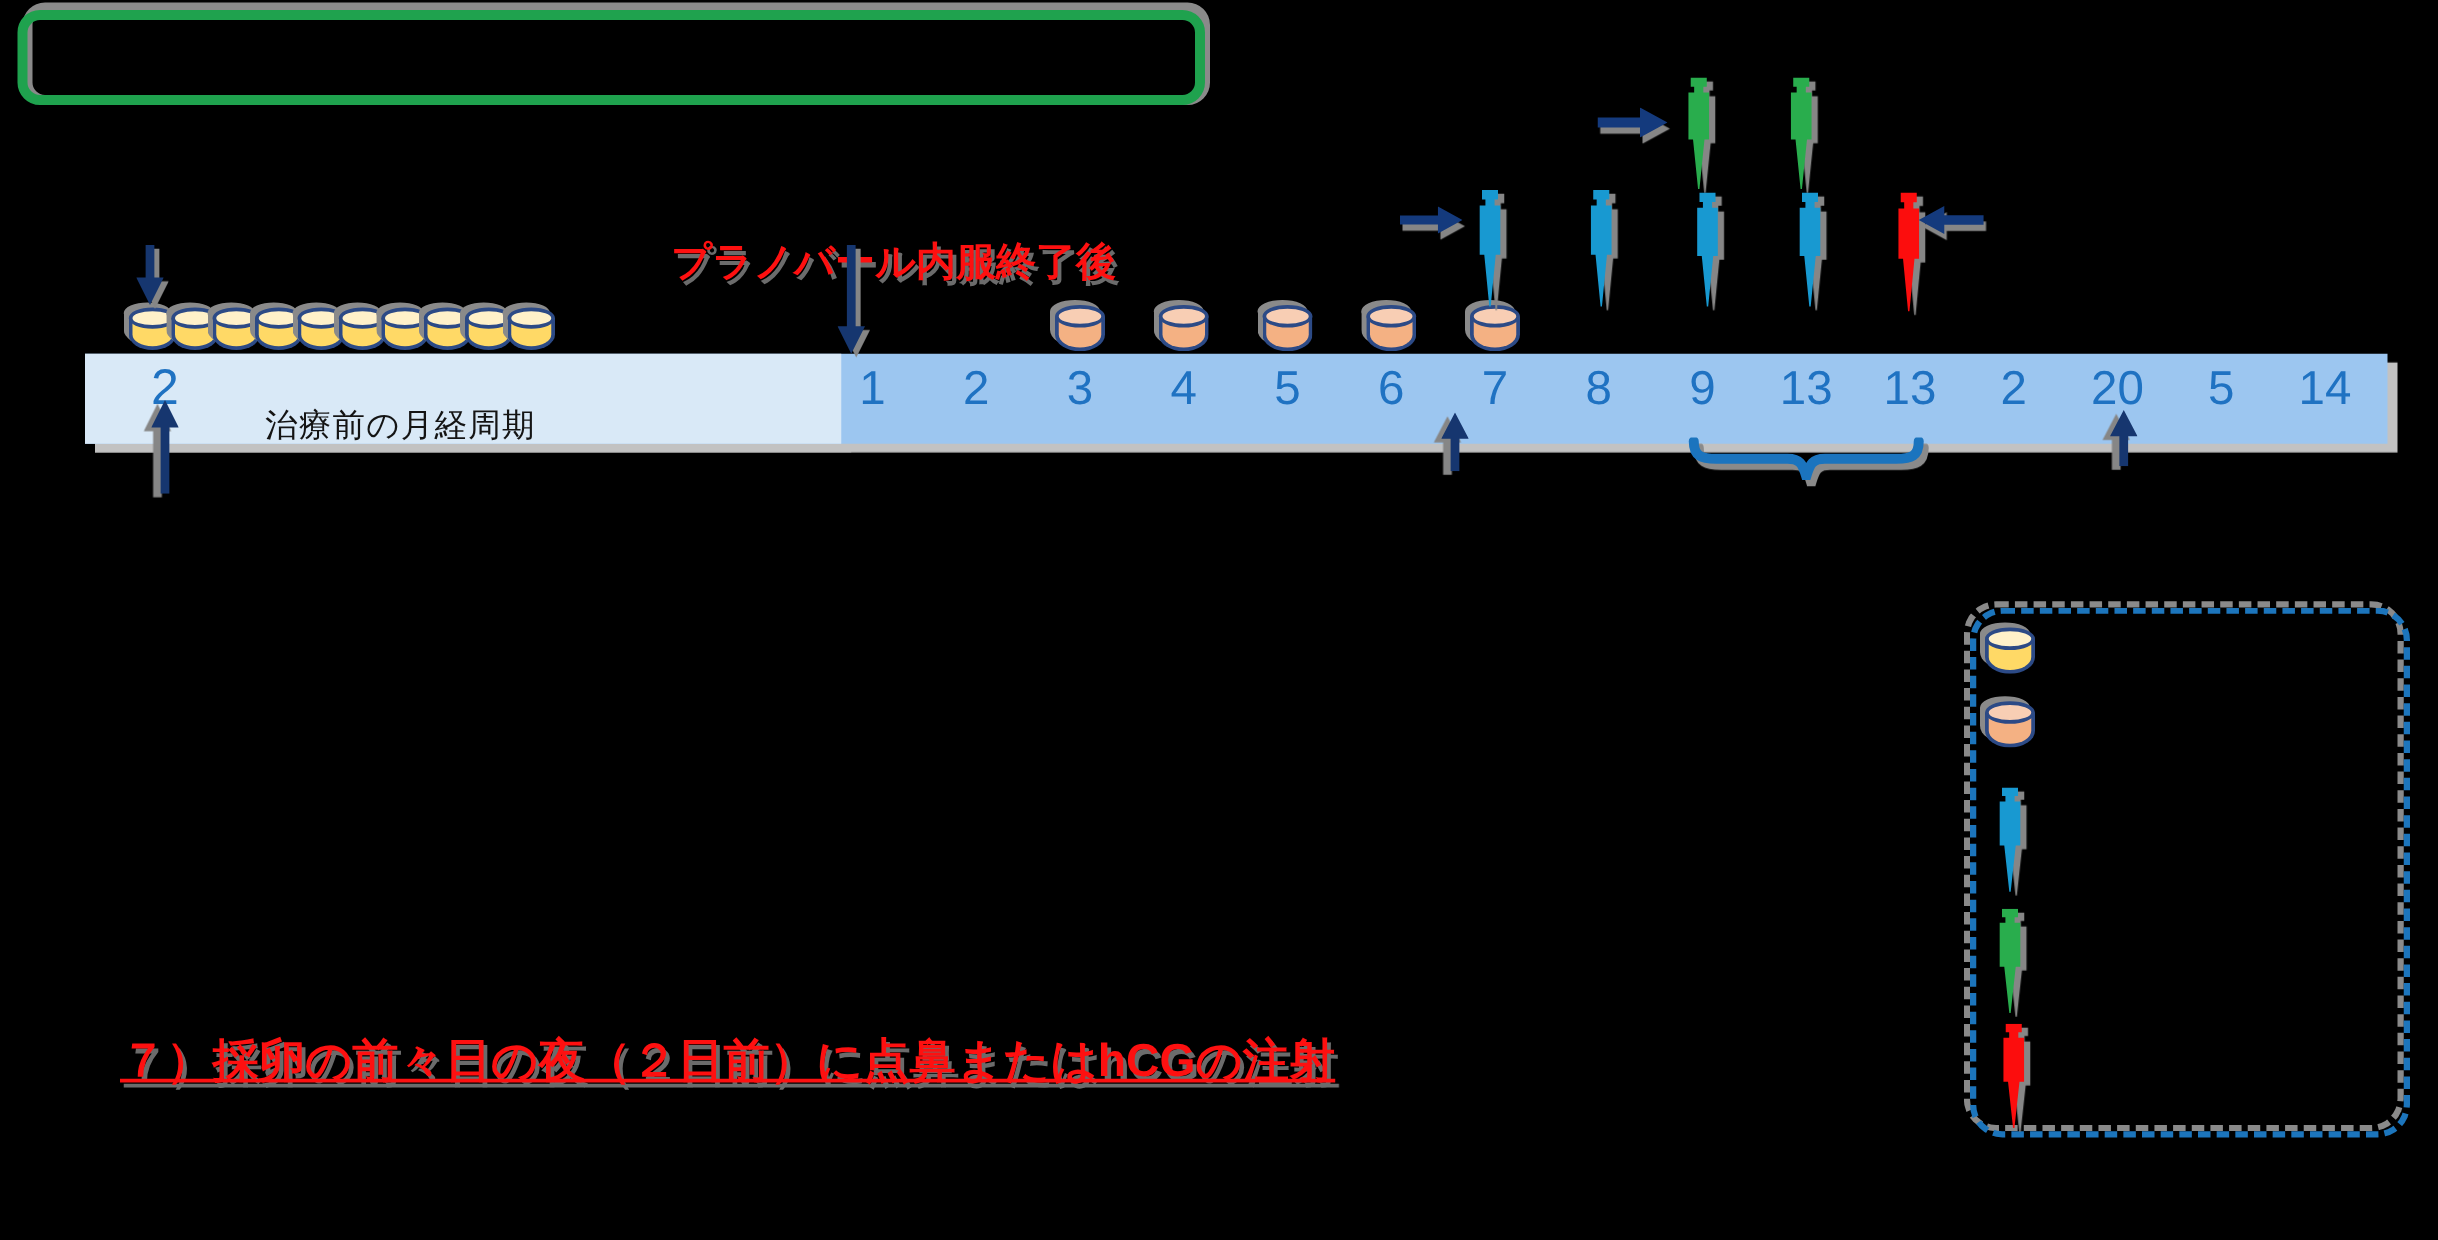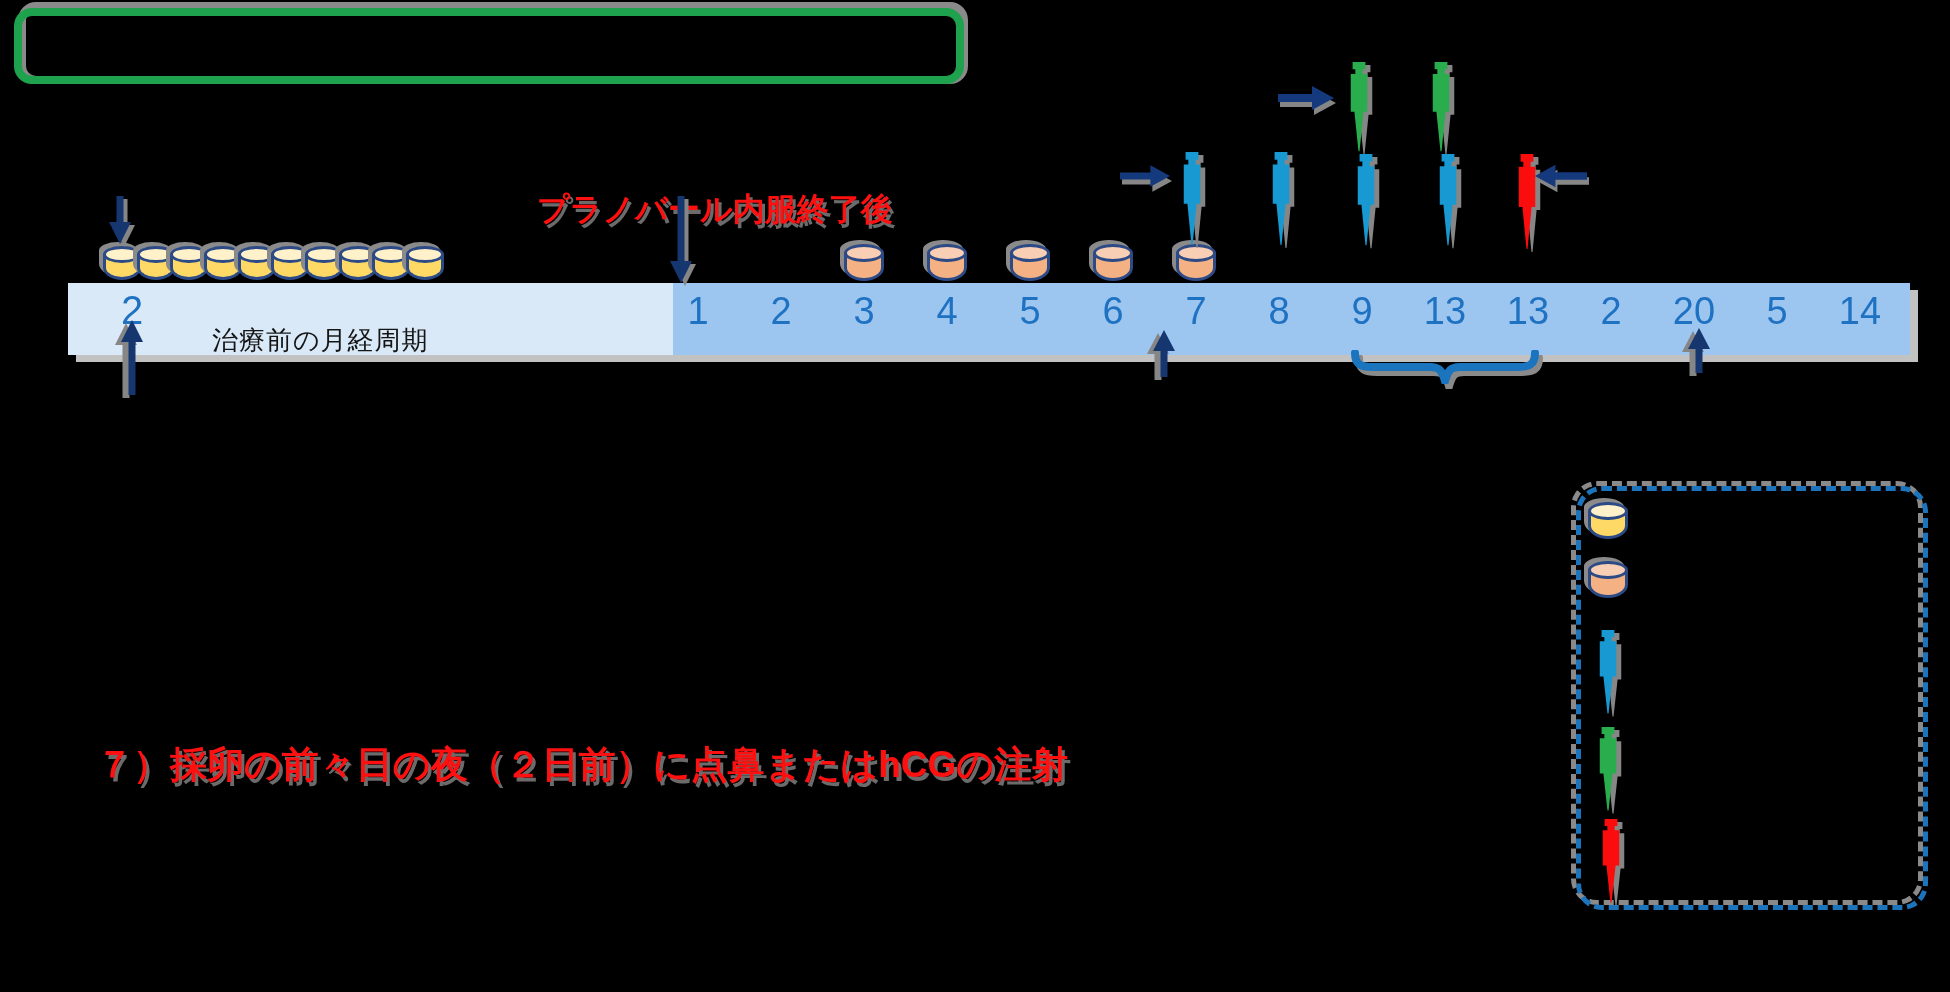--- a/index.html
+++ b/index.html
@@ -10,21 +10,21 @@
   #stage *{box-sizing:border-box;}
   .abs{position:absolute;}
 
   
   .hbox-shadow{left:18px;top:2px;width:950px;height:82px;border:8px solid #8A8A8A;border-radius:18px;}
   .hbox{left:14px;top:8px;width:950px;height:76px;border:8px solid #1FA24E;border-radius:18px;}
 
   
   .note-red{color:#FE1010;font-weight:bold;text-shadow:3px 4px 0 #6B6B6B;white-space:pre;}
   .note-top{left:537px;top:117px;font-size:32px;line-height:37px;}
-  .note-bottom{left:96px;top:740px;font-size:37px;}
+  .note-bottom{left:96px;top:824px;font-size:37px;text-decoration:underline;}
 
   
   .bar{left:68px;top:283px;width:1842px;height:72px;background:#9CC6F0;filter:drop-shadow(8px 7px 0 #C2C2C2);}
   .bar .pre{position:absolute;left:0;top:0;width:605px;height:72px;background:#D9E9F7;}
   .day{position:absolute;top:290px;transform:translateX(-50%);font-size:38px;color:#1F72C2;}
   .day.big{font-size:40px;top:288px;}
   .bar-label{position:absolute;top:323px;font-size:26px;color:#141414;letter-spacing:1px;}
 
   
   .pill{position:absolute;width:38px;height:34px;--pout:#2C4A86;filter:drop-shadow(-4px -4px 0 #8A8A8A);}

